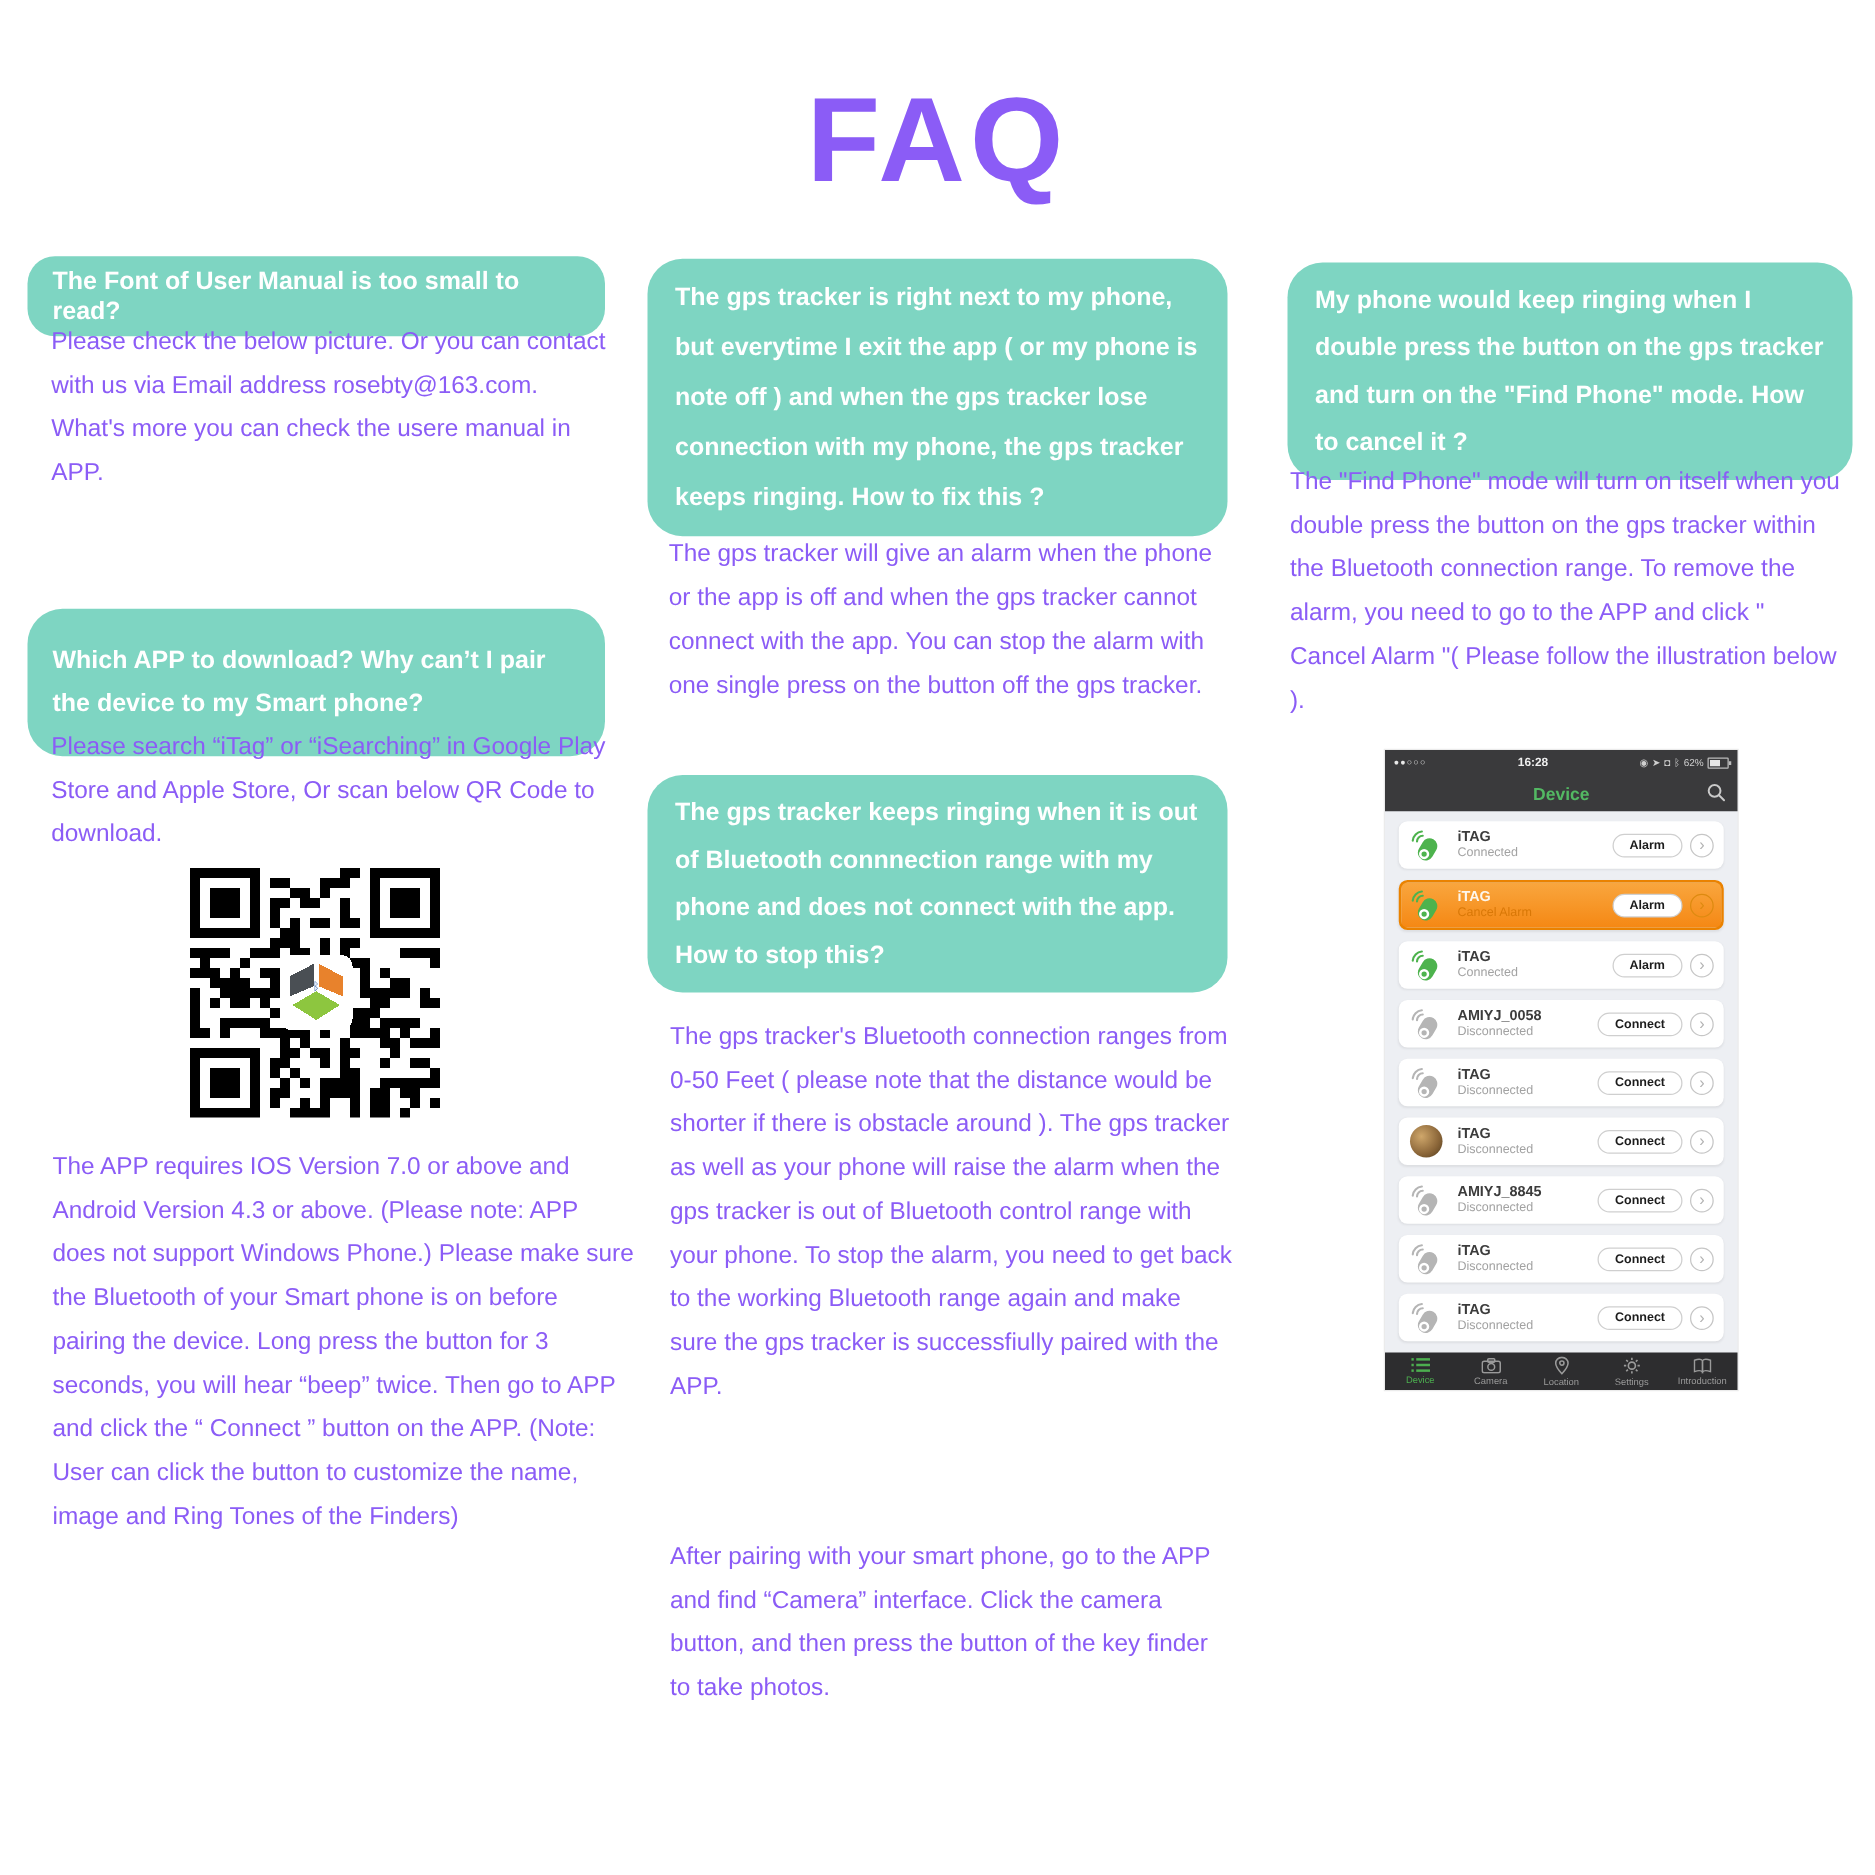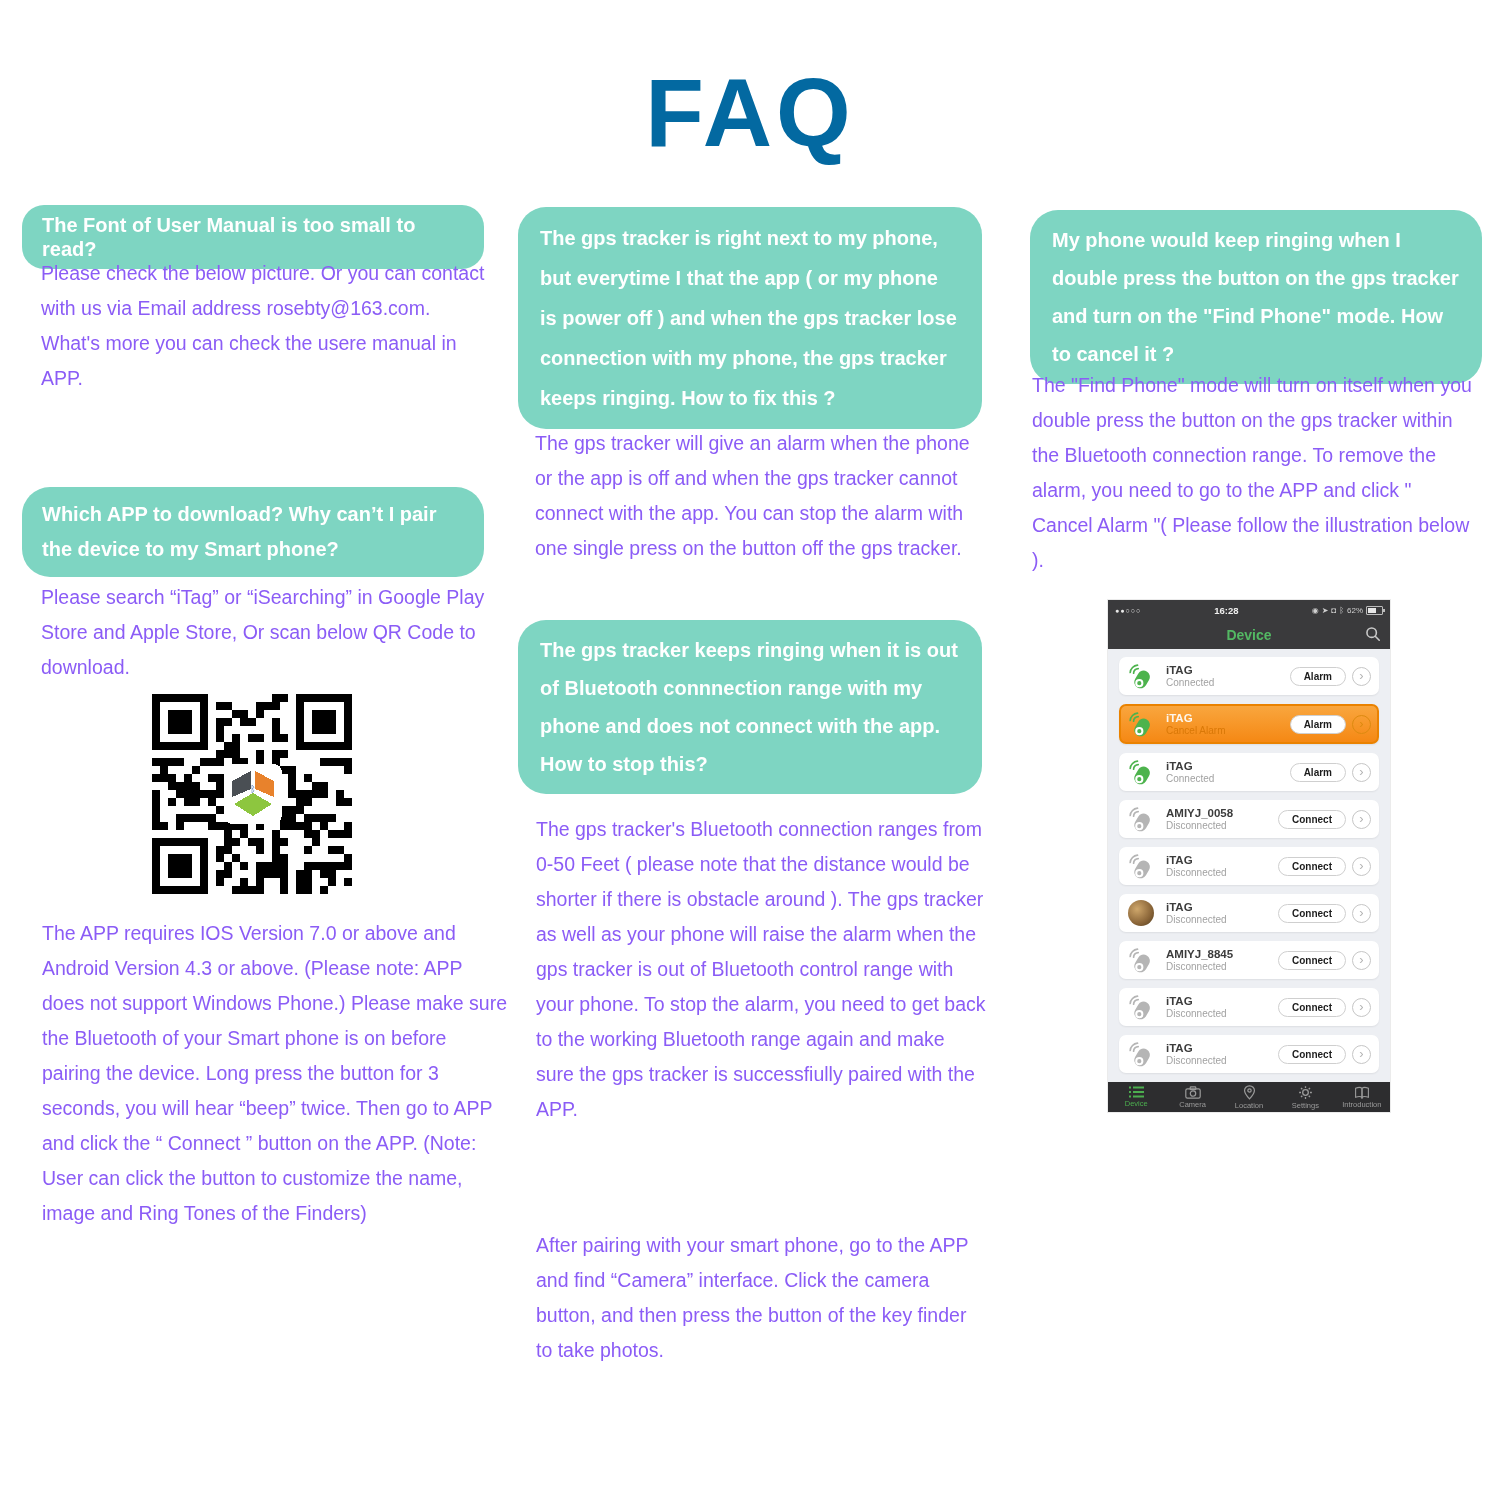--- a/index.html
+++ b/index.html
@@ -7,21 +7,21 @@
     --orange:#f6921e;
     --green:#4cae4f;
   }
   html,body{margin:0;padding:0;background:#fff;}
   .canvas{
     position:relative;width:1500px;height:1500px;background:#ffffff;overflow:hidden;
     font-family:"Liberation Sans","DejaVu Sans",sans-serif;color:#1d1d1d;
   }
   .page-title{
     position:absolute;top:58px;left:0;width:100%;text-align:center;
-    font-size:96px;font-weight:bold;color:#0369a1;letter-spacing:4px;
+    font-size:96px;font-weight:bold;color:#8b5cf6;letter-spacing:4px;
   }
   .pill{
     position:absolute;box-sizing:border-box;background:var(--accent);color:#ffffff;
     font-weight:bold;font-size:20px;border-radius:28px;padding:8px 21px;line-height:1.9;
   }
   .pill.xl{line-height:38px;padding:11px 22px;}
   .pill.one{line-height:24px;padding:8px 20px;border-radius:22px;}
   .body-text{
     position:absolute;box-sizing:border-box;font-size:19.5px;line-height:35px;color:#8b5cf6;
   }
@@ -91,21 +91,21 @@
 </head>
 <body>
 
 <div class="canvas">
 
   <div class="page-title">FAQ</div>
 
   <div class="pill one" style="left:22px;top:205px;width:462px;">The Font of User Manual is too small to read?</div>
   <div class="body-text" style="left:41px;top:256px;width:452px;">Please check the below picture. Or you can contact with us via Email address rosebty@163.com. What's more you can check the usere manual in APP.</div>
 
-  <div class="pill" style="left:22px;top:487px;width:462px;line-height:35px;padding:10px 20px;">Which APP to download? Why can’t I pair the device to my Smart phone?</div>
+  <div class="pill" style="left:22px;top:487px;width:462px;line-height:35px;padding:24px 20px;">Which APP to download? Why can’t I pair the device to my Smart phone?</div>
   <div class="body-text" style="left:41px;top:580px;width:452px;">Please search “iTag” or “iSearching” in Google Play Store and Apple Store, Or scan below QR Code to download.</div>
 
   <div class="qr">
     <svg id="qr-svg" width="200" height="200" viewBox="0 0 200 200" shape-rendering="crispEdges">
       <rect x="0" y="0" width="200" height="200" fill="#ffffff"></rect>
       <rect x="0" y="0" width="56" height="56" fill="#000"></rect>
         <rect x="8" y="8" width="40" height="40" fill="#fff"></rect>
         <rect x="16" y="16" width="24" height="24" fill="#000"></rect>
         <rect x="144" y="0" width="56" height="56" fill="#000"></rect>
         <rect x="152" y="8" width="40" height="40" fill="#fff"></rect>
@@ -304,21 +304,21 @@
         <polygon points="99,77 80,87 80,103 99,95" fill="#4a4f54"></polygon>
         <polygon points="103,77 122,87 122,103 103,95" fill="#e8822c"></polygon>
         <polygon points="101,99 82,110 101,122 120,110" fill="#8dc63f"></polygon>
         <text x="101" y="98" font-size="9" fill="#2a5caa" text-anchor="middle" font-family="DejaVu Sans,sans-serif">ᛒ</text>
       </g>
     </svg>
   </div>
 
   <div class="body-text" style="left:42px;top:916px;width:466px;">The APP requires IOS Version 7.0 or above and Android Version 4.3 or above. (Please note: APP does not support Windows Phone.) Please make sure the Bluetooth of your Smart phone is on before pairing the device. Long press the button for 3 seconds, you will hear “beep” twice. Then go to APP and click the “ Connect ” button on the APP. (Note: User can click the button to customize the name, image and Ring Tones of the Finders)</div>
 
-  <div class="pill xl" style="left:518px;top:207px;width:464px;line-height:40px;">The gps tracker is right next to my phone, but everytime I that the app ( or my phone is power off ) and when the gps tracker lose connection with my phone, the gps tracker keeps ringing. How to fix this ?</div>
+  <div class="pill xl" style="left:518px;top:207px;width:464px;line-height:40px;">The gps tracker is right next to my phone, but everytime I exit the app ( or my phone is note off ) and when the gps tracker lose connection with my phone, the gps tracker keeps ringing. How to fix this ?</div>
   <div class="body-text" style="left:535px;top:426px;width:452px;">The gps tracker will give an alarm when the phone or the app is off and when the gps tracker cannot connect with the app. You can stop the alarm with one single press on the button off the gps tracker.</div>
 
   <div class="pill xl" style="left:518px;top:620px;width:464px;">The gps tracker keeps ringing when it is out of Bluetooth connnection range with my phone and does not connect with the app. How to stop this?</div>
   <div class="body-text" style="left:536px;top:812px;width:450px;">The gps tracker's Bluetooth connection ranges from 0-50 Feet ( please note that the distance would be shorter if there is obstacle around ). The gps tracker as well as your phone will raise the alarm when the gps tracker is out of Bluetooth control range with your phone. To stop the alarm, you need to get back to the working Bluetooth range again and make sure the gps tracker is successfiully paired with the APP.</div>
 
   <div class="body-text" style="left:536px;top:1228px;width:452px;">After pairing with your smart phone, go to the APP and find “Camera” interface. Click the camera button, and then press the button of the key finder to take photos.</div>
 
   <div class="pill xl" style="left:1030px;top:210px;width:452px;">My phone would keep ringing when I double press the button on the gps tracker and turn on the "Find Phone" mode. How to cancel it ?</div>
   <div class="body-text" style="left:1032px;top:368px;width:445px;">The "Find Phone" mode will turn on itself when you double press the button on the gps tracker within the Bluetooth connection range. To remove the alarm, you need to go to the APP and click " Cancel Alarm "( Please follow the illustration below ).</div>
 

